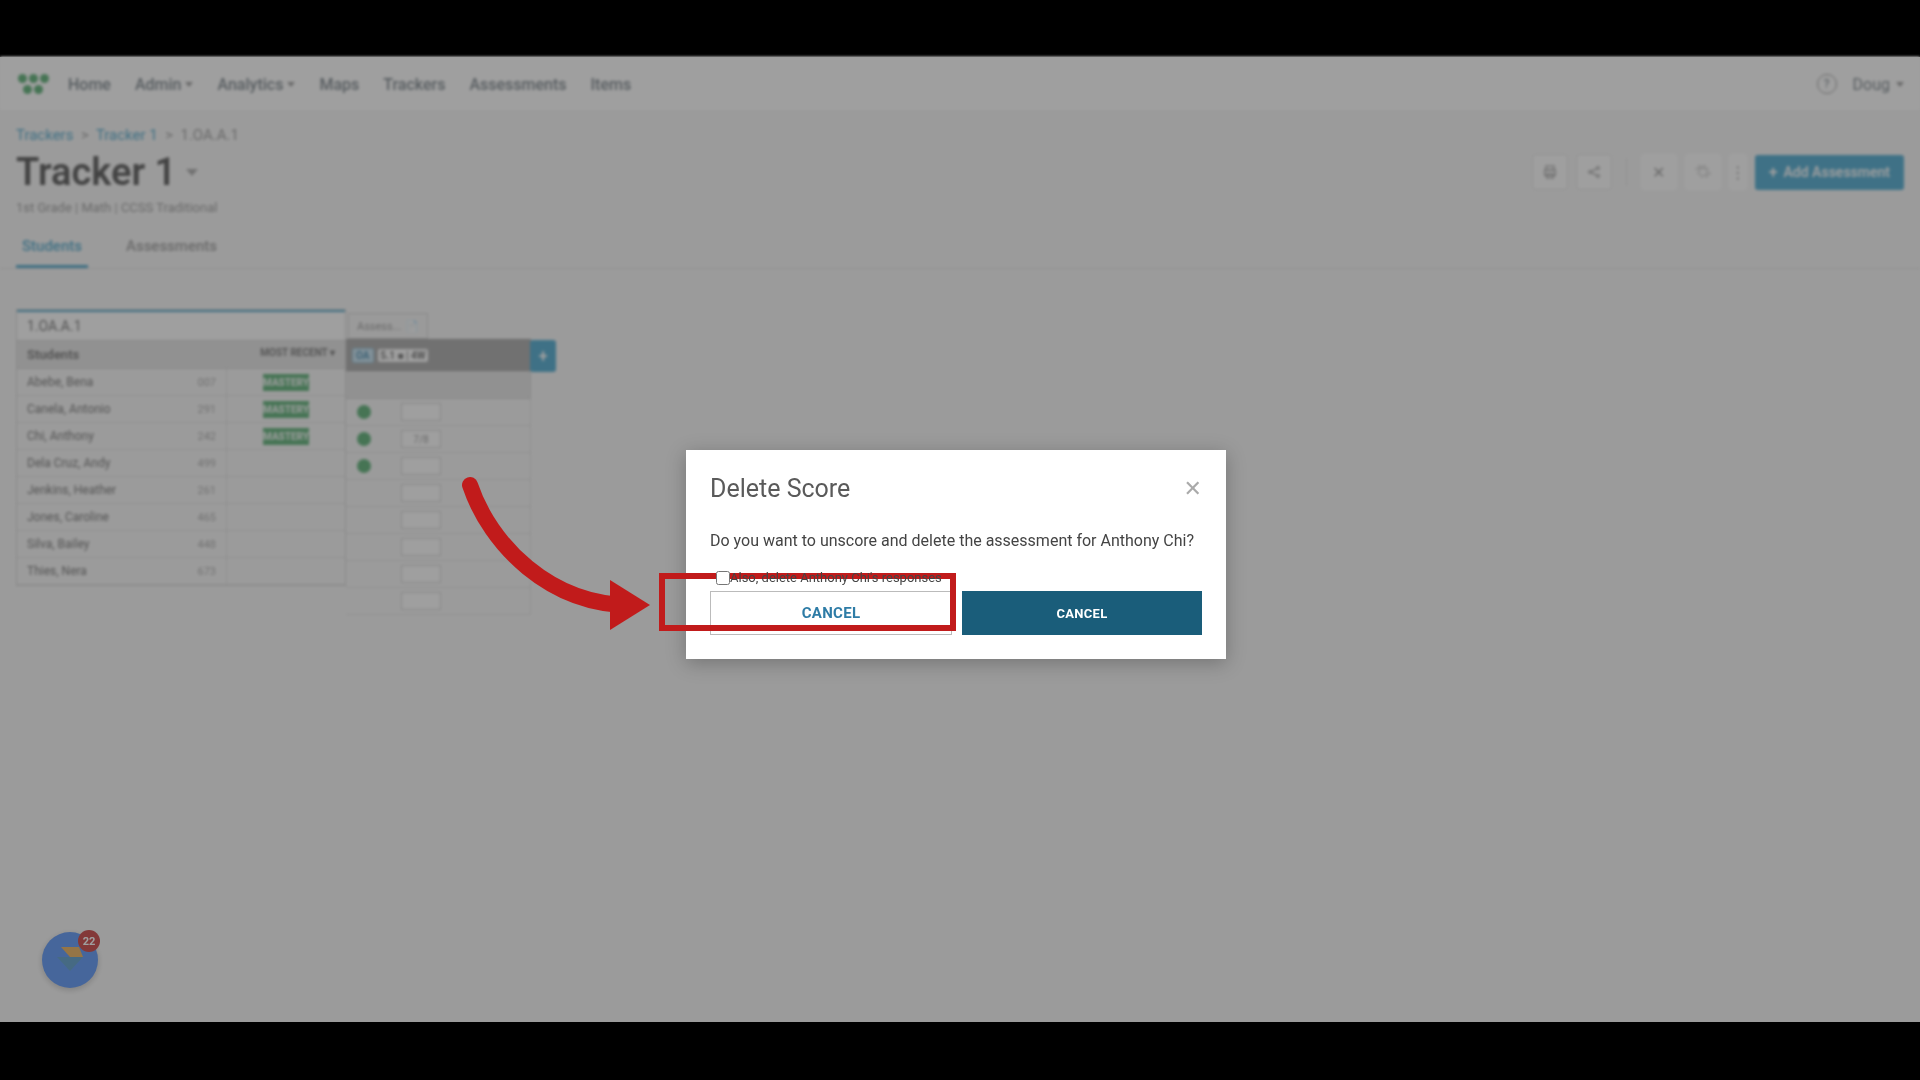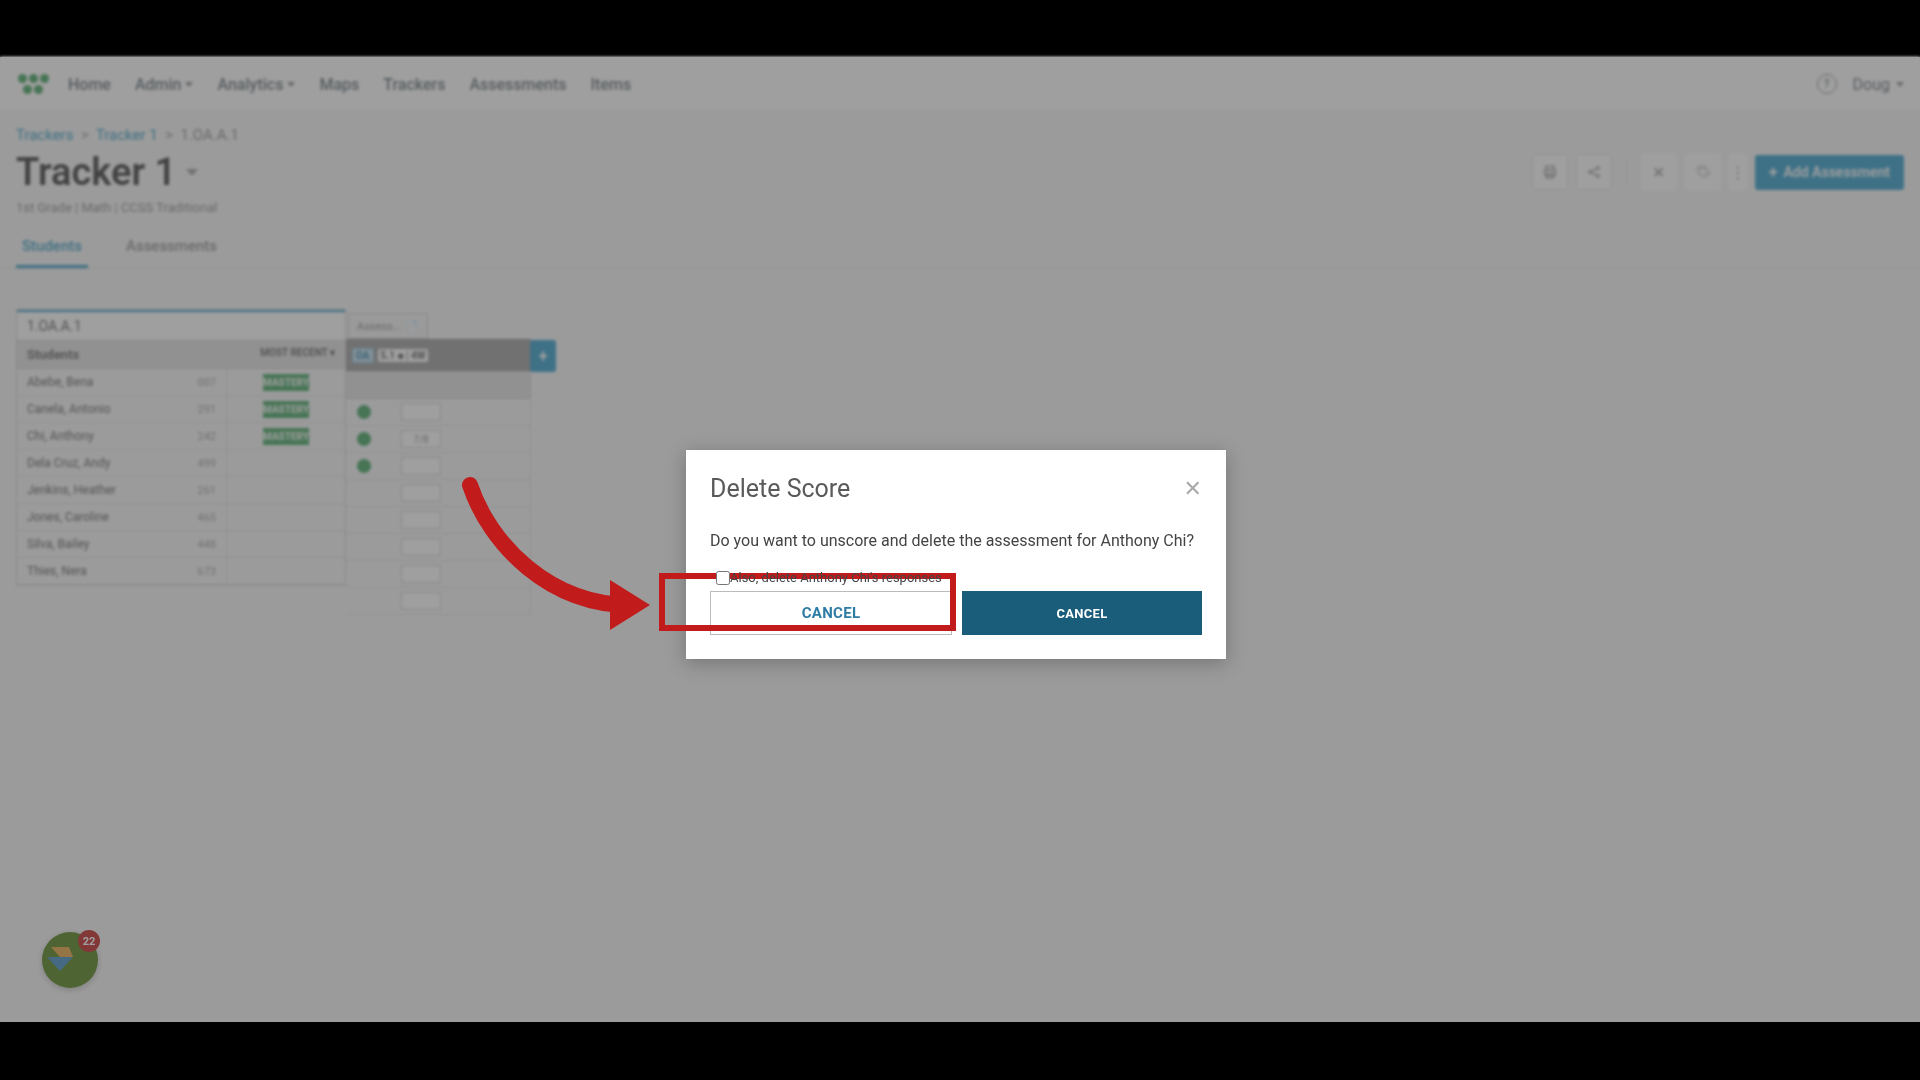--- a/index.html
+++ b/index.html
@@ -248,23 +248,23 @@
       background:transparent;
       pointer-events:none;
       z-index:1;
     }
     .arrow{
       position:absolute; pointer-events:none;
     }
 
     
     .float-badge{
-      position:absolute; left:42px; top:875px; width:56px;height:56px;border-radius:50%;background:#4d7c0f;
+      position:absolute; left:42px; top:875px; width:56px;height:56px;border-radius:50%;background:#3b82f6;
       box-shadow:0 2px 6px rgba(0,0,0,0.25);
-      display:flex;align-items:center;justify-content:flex-start;
+      display:flex;align-items:center;justify-content:center;
     }
     .float-badge .inner{
       width:36px;height:36px;display:flex;align-items:center;justify-content:center;
     }
     .float-badge .count{
       position:absolute;top:-2px;right:-2px;background:#c11b1b;color:#fff;border-radius:50%;
       width:22px;height:22px;font-size:11px;font-weight:700;display:flex;align-items:center;justify-content:center;
     }
 
     .right-most{ display:flex; align-items:center; gap:16px; }

